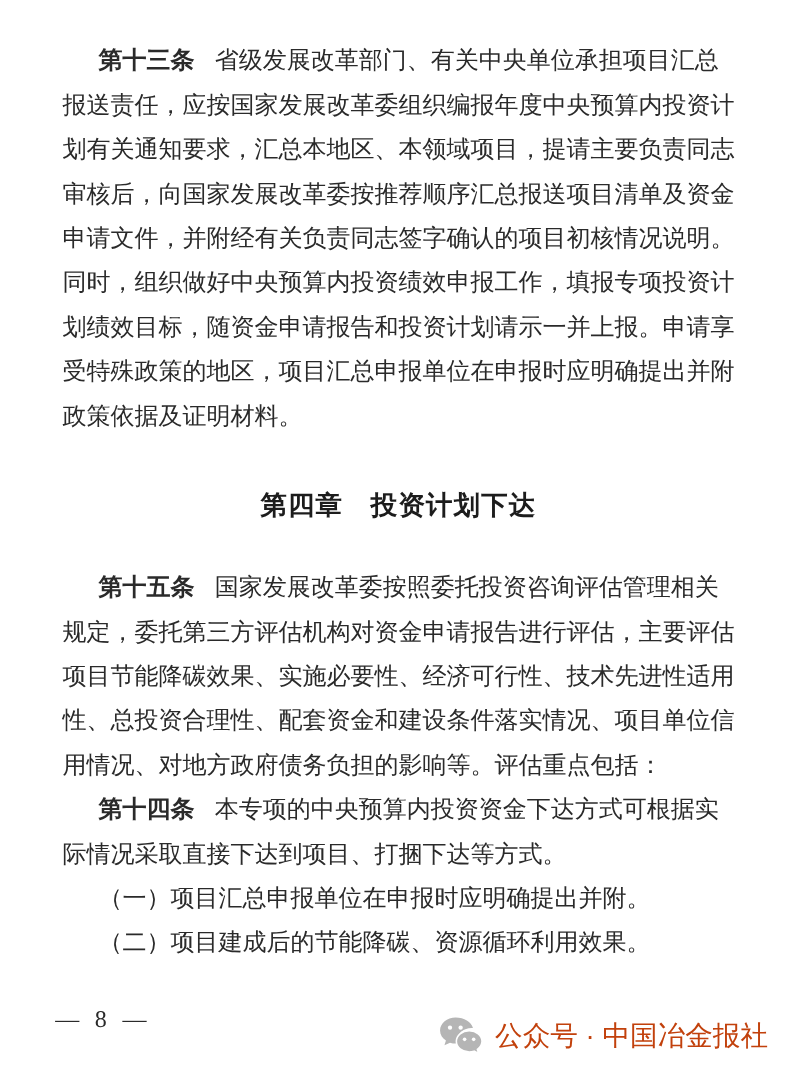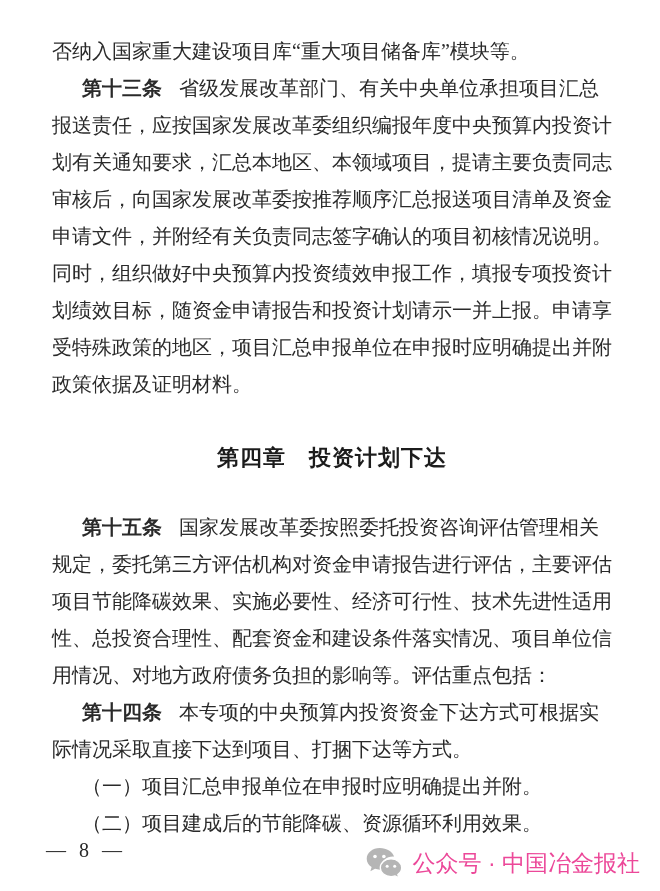--- a/index.html
+++ b/index.html
@@ -58,38 +58,37 @@
     color: #2a2a2a;
     word-spacing: 8px;
   }
   .watermark {
     position: absolute;
     right: 20px;
     top: 846px;
     display: flex;
     align-items: center;
     gap: 9px;
-    color: #ec4899;
+    color: #c2410c;
     font-family: "Liberation Sans", "DejaVu Sans", sans-serif;
     font-size: 23px;
     line-height: 34px;
     text-align: center;
   }
   .wechat-icon {
     display: block;
     flex: 0 0 auto;
   }
 </style>
 </head>
 <body>
 
 <div class="page">
   <div class="content">
 
-    <p class="para">否纳入国家重大建设项目库“重大项目储备库”模块等。</p>
 
     <p class="para indent"><span class="lead">第十三条</span><span>省级发展改革部门、有关中央单位承担项目汇总
 报送责任，应按国家发展改革委组织编报年度中央预算内投资计
 划有关通知要求，汇总本地区、本领域项目，提请主要负责同志
 审核后，向国家发展改革委按推荐顺序汇总报送项目清单及资金
 申请文件，并附经有关负责同志签字确认的项目初核情况说明。
 同时，组织做好中央预算内投资绩效申报工作，填报专项投资计
 划绩效目标，随资金申请报告和投资计划请示一并上报。申请享
 受特殊政策的地区，项目汇总申报单位在申报时应明确提出并附
 政策依据及证明材料。</span></p>

